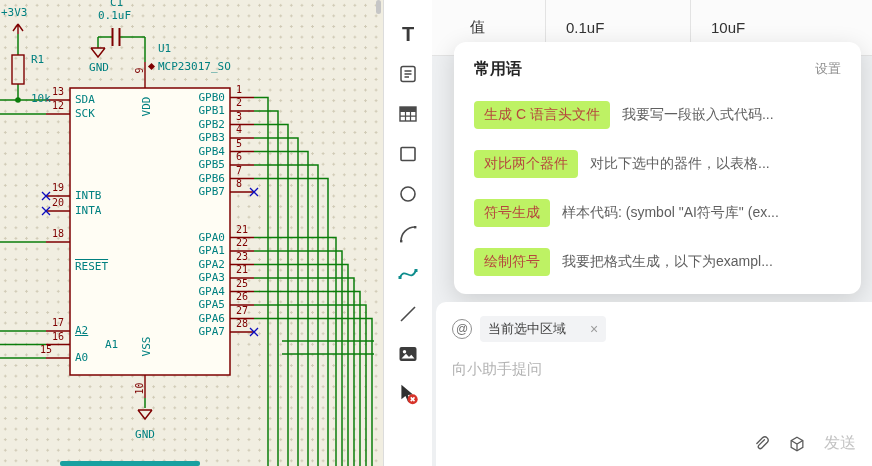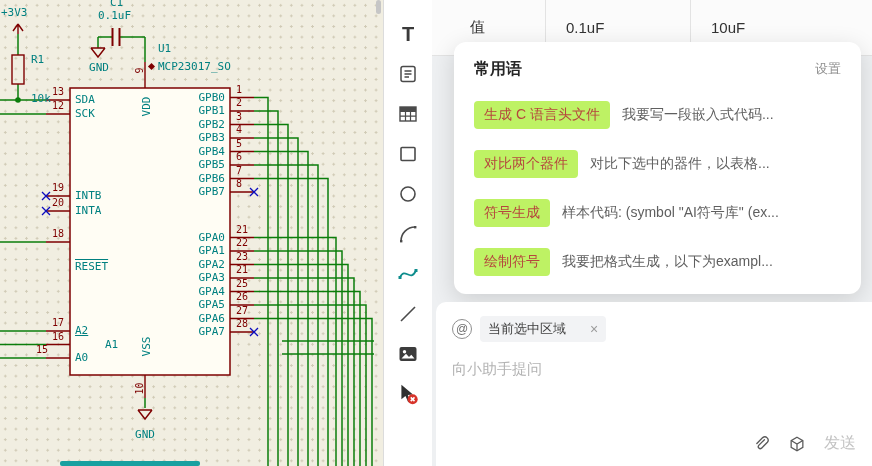--- a/index.html
+++ b/index.html
@@ -136,21 +136,21 @@
         <span class="pin-num" style="left: 36px; top: 182px; width: 28px; text-align: right;">19</span>
         <span class="pin-label" style="left: 75px; top: 204px;">INTA</span>
         <span class="pin-num" style="left: 36px; top: 197px; width: 28px; text-align: right;">20</span>
         <span class="pin-label ovl" style="left: 75px; top: 235px;">RESET</span>
         <span class="pin-num" style="left: 36px; top: 228px; width: 28px; text-align: right;">18</span>
         <span class="pin-label" style="left: 75px; top: 324px; text-decoration: underline;">A2</span>
         <span class="pin-num" style="left: 36px; top: 317px; width: 28px; text-align: right;">17</span>
         <span class="pin-label" style="left: 75px; top: 337.5px; margin-left: 30px;">A1</span>
         <span class="pin-num" style="left: 36px; top: 330.5px; width: 28px; text-align: right;">16</span>
         <span class="pin-label" style="left: 75px; top: 351px;">A0</span>
-        <span class="pin-num" style="left: 36px; top: 344px; width: 28px; text-align: left;">15</span>
+        <span class="pin-num" style="left: 24px; top: 344px; width: 28px; text-align: right;">15</span>
         <span class="pin-label" style="left: 150px; top: 90.5px; width: 75px; text-align: right;">GPB0</span>
         <span class="pin-num" style="left: 236px; top: 83.5px;">1</span>
         <span class="pin-label" style="left: 150px; top: 104px; width: 75px; text-align: right;">GPB1</span>
         <span class="pin-num" style="left: 236px; top: 97px;">2</span>
         <span class="pin-label" style="left: 150px; top: 117.5px; width: 75px; text-align: right;">GPB2</span>
         <span class="pin-num" style="left: 236px; top: 110.5px;">3</span>
         <span class="pin-label" style="left: 150px; top: 131px; width: 75px; text-align: right;">GPB3</span>
         <span class="pin-num" style="left: 236px; top: 124px;">4</span>
         <span class="pin-label" style="left: 150px; top: 144.5px; width: 75px; text-align: right;">GPB4</span>
         <span class="pin-num" style="left: 236px; top: 137.5px;">5</span>

